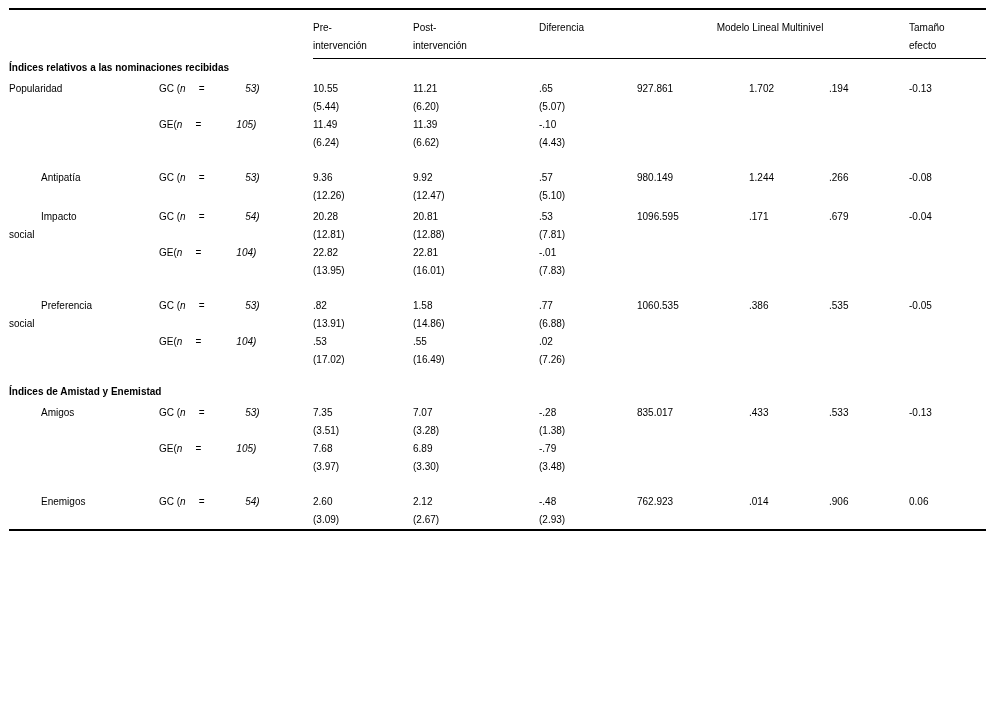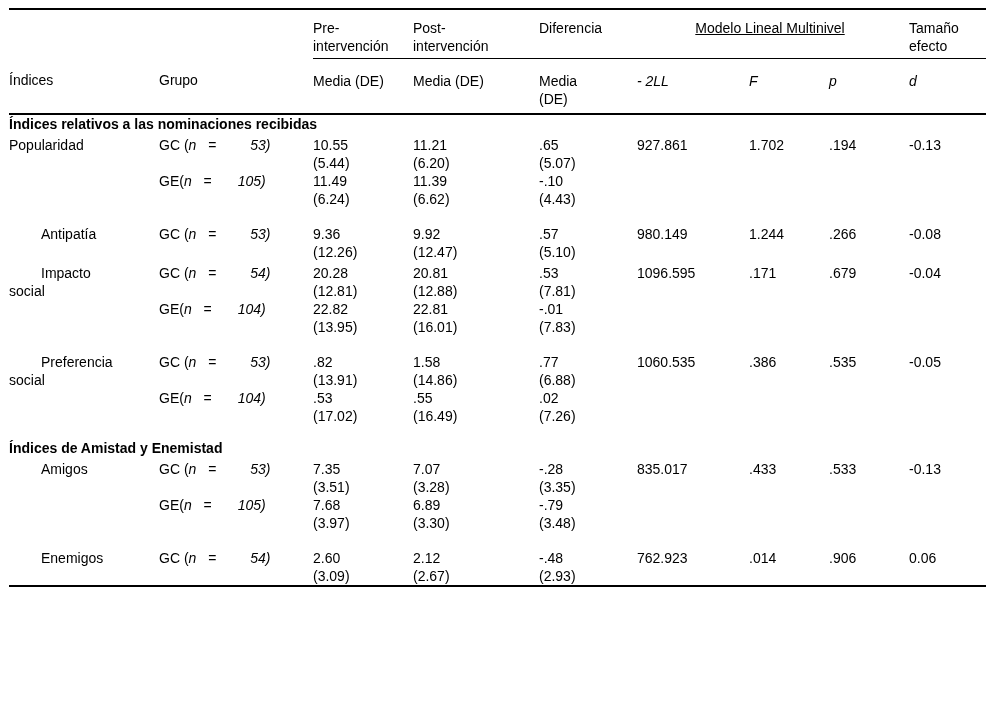--- a/index.html
+++ b/index.html
@@ -7,35 +7,35 @@
   body {
     width: 995px; height: 713px; overflow: hidden;
     font-family: "Liberation Sans", sans-serif;
     color: #000;
   }
   .page { padding: 8px 9px 0 9px; }
   table {
     border-collapse: collapse;
     table-layout: fixed;
     width: 977px;
-    font-size: 14px;
+    font-size: 10px;
     line-height: 18px;
     border-top: 2px solid #000;
     border-bottom: 2px solid #000;
   }
   th, td {
     font-weight: normal;
     text-align: left;
     vertical-align: top;
     padding: 0 6px 0 0;
     white-space: pre-line;
   }
   .r1 th { padding-top: 9px; height: 49px; }
   .r1 th.ruled { border-bottom: 1px solid #000; }
-  .r1 th.mlm { text-align: center; text-decoration: underline; }
+  .r1 th.mlm { text-align: center; }
   .r2 th { padding-top: 13px; height: 56px; border-bottom: 2px solid #000; }
   .it { font-style: italic; }
   td.sec { font-weight: bold; padding-top: 0; }
   tr.gc td { padding-top: 3px; }
   tr.ge td { padding-bottom: 14px; }
   .indent { padding-left: 32px; }
   .geq { display: inline-block; width: 32px; text-align: center; }
   .gval { display: inline-block; width: 42px; text-align: right; font-style: italic; }
 </style>
 </head>
@@ -59,32 +59,20 @@
         <th></th>
         <th></th>
         <th class="ruled">Pre-
 intervención</th>
         <th class="ruled">Post-
 intervención</th>
         <th class="ruled">Diferencia</th>
         <th class="ruled mlm" colspan="3">Modelo Lineal Multinivel</th>
         <th class="ruled">Tamaño
 efecto</th>
-      </tr>
-      <tr class="r2">
-        <th>Índices</th>
-        <th>Grupo</th>
-        <th>Media (DE)</th>
-        <th>Media (DE)</th>
-        <th>Media
-(DE)</th>
-        <th class="it">- 2LL</th>
-        <th class="it">F</th>
-        <th class="it">p</th>
-        <th class="it">d</th>
       </tr>
     </thead>
     <tbody id="table-body">
         <tr class="section-row">
           <td class="sec" colspan="9">Índices relativos a las nominaciones recibidas</td>
         </tr>
         <tr class="gc">
           <td><div>Popularidad</div></td>
           <td><span>GC (</span><i>n</i><span class="geq">=</span><span class="gval">53)</span></td>
           <td><div>10.55</div><div>(5.44)</div></td>
@@ -162,21 +150,21 @@
           <td></td>
         </tr>
         <tr class="section-row">
           <td class="sec" colspan="9">Índices de Amistad y Enemistad</td>
         </tr>
         <tr class="gc">
           <td><div class="indent">Amigos</div></td>
           <td><span>GC (</span><i>n</i><span class="geq">=</span><span class="gval">53)</span></td>
           <td><div>7.35</div><div>(3.51)</div></td>
           <td><div>7.07</div><div>(3.28)</div></td>
-          <td><div>-.28</div><div>(3.35)</div></td>
+          <td><div>-.28</div><div>(1.38)</div></td>
           <td>835.017</td>
           <td>.433</td>
           <td>.533</td>
           <td>-0.13</td>
         </tr>
         <tr class="ge">
           <td></td>
           <td><span>GE(</span><i>n</i><span class="geq">=</span><span class="gval">105)</span></td>
           <td><div>7.68</div><div>(3.97)</div></td>
           <td><div>6.89</div><div>(3.30)</div></td>

